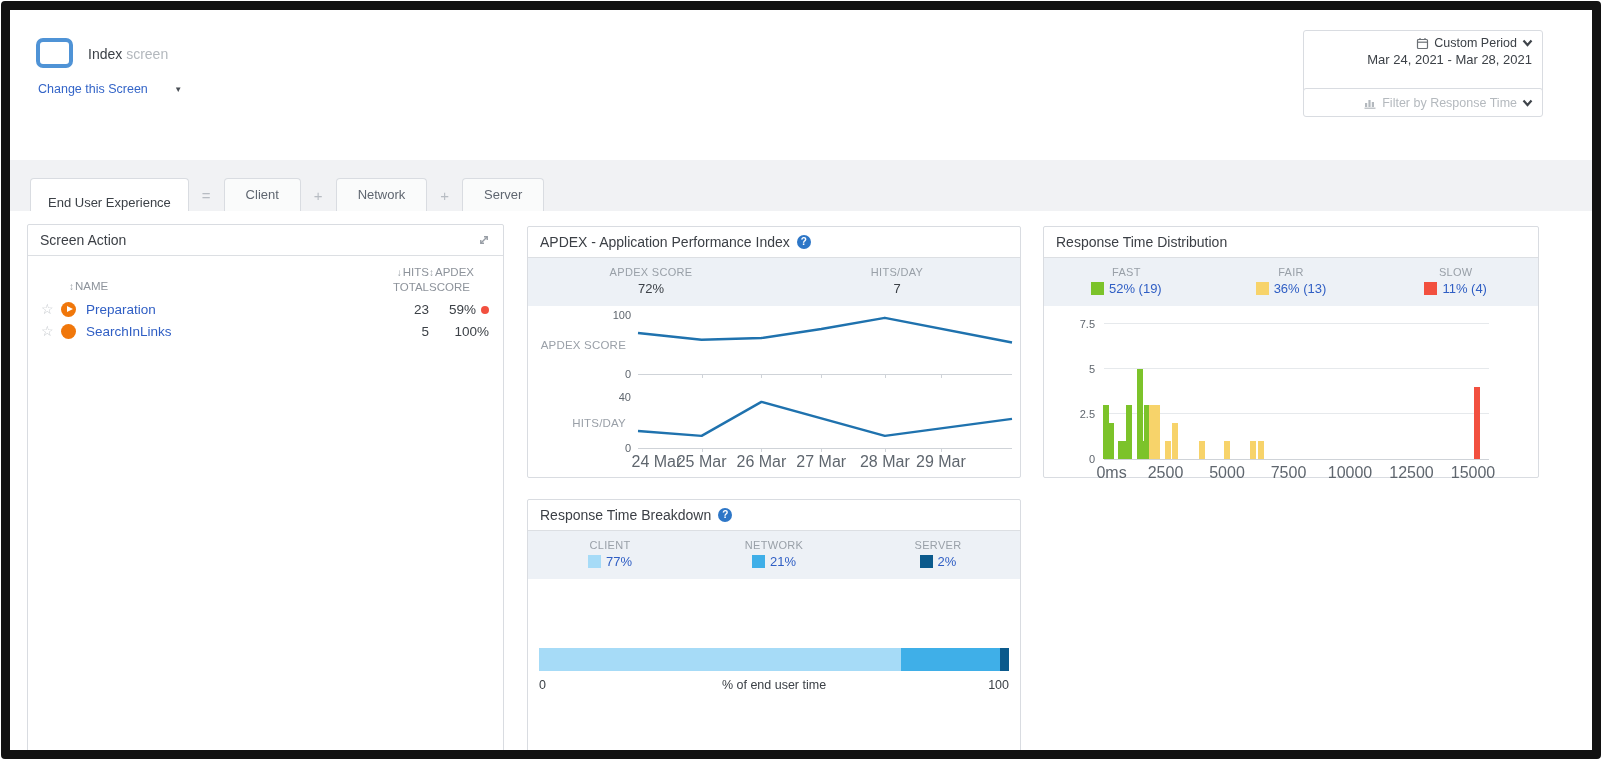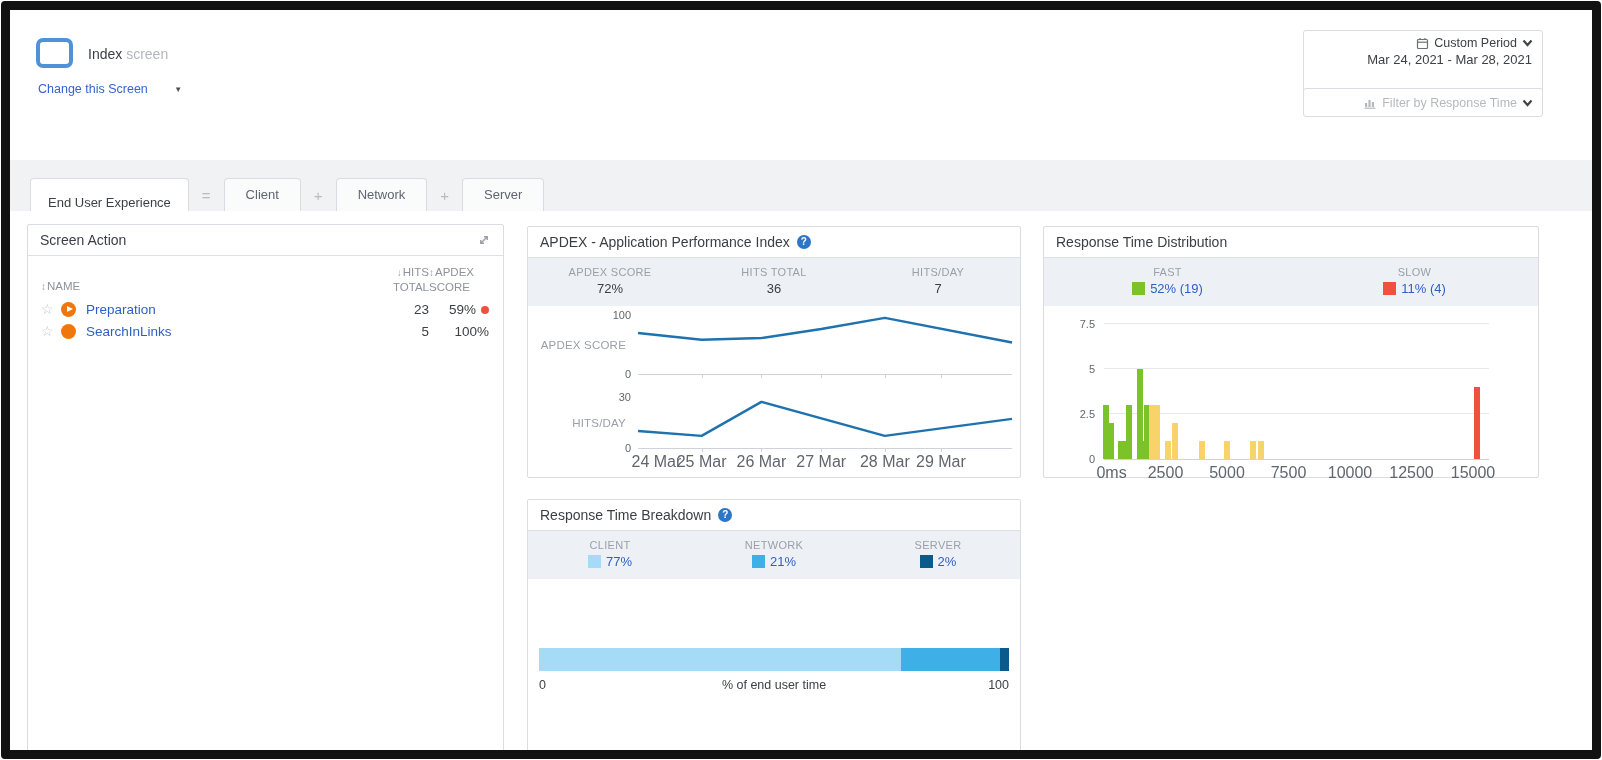--- a/index.html
+++ b/index.html
@@ -61,21 +61,21 @@
 
   .stats-band { height:48px; background:#edf1f6; display:flex; }
   .stat { flex:1; text-align:center; padding-top:8px; }
   .stat-label { font-size:11px; color:#99a0a8; letter-spacing:.3px; }
   .stat-value { font-size:13px; color:#3c4147; margin-top:3px; display:flex; justify-content:center; align-items:center; gap:5px; }
   .stat-link { color:#2f5ec4; text-decoration:none; cursor:pointer; }
   .swatch { width:13px; height:13px; display:inline-block; }
 
   
   .thead { display:flex; align-items:flex-end; padding:9px 14px 4px 13px; color:#8d939b; font-size:11.5px; }
-  .th-name { flex:1; padding-bottom:2px; }
+  .th-name { flex:1; padding-bottom:2px;margin-left:28px; }
   .th-hits { width:60px; text-align:right; line-height:14px; }
   .th-apdex { width:60px; text-align:left; line-height:14px; }
   .sorticon { font-size:10px; color:#9aa0a6; margin-right:1px; }
   .trow { display:flex; align-items:center; padding:0 14px 0 13px; height:22px; font-size:13.5px; }
   .star { color:#c3c7cc; font-size:14px; width:20px; cursor:pointer; }
   .action-icon { width:15px; height:15px; border-radius:50%; background:#f0770b; display:inline-flex; align-items:center; justify-content:center; margin-right:10px; flex:none; }
   .tri { width:0; height:0; border-left:6px solid #fff; border-top:3.5px solid transparent; border-bottom:3.5px solid transparent; margin-left:2px; }
   .row-link { color:#2f5ec4; text-decoration:none; cursor:pointer; flex:1; }
   .cell-hits { width:60px; text-align:right; color:#3c4147; }
   .cell-apdex { width:60px; text-align:right; color:#3c4147; }
@@ -205,24 +205,20 @@
 
   <section class="panel panel-apdex">
     <div class="panel-title">
       <span class="title-text">APDEX  - Application Performance Index</span>
       <span class="help">?</span>
     </div>
     <div class="stats-band">
       <div class="stat">
         <div class="stat-label">APDEX SCORE</div>
         <div class="stat-value">72%</div>
-      </div>
-      <div class="stat">
-        <div class="stat-label">HITS TOTAL</div>
-        <div class="stat-value">36</div>
       </div>
       <div class="stat">
         <div class="stat-label">HITS/DAY</div>
         <div class="stat-value">7</div>
       </div>
     </div>
     <div class="linechart lc1">
       <div class="row-label">APDEX SCORE</div>
       <div class="plot-line">
             <svg viewBox="0 0 1000 100" preserveAspectRatio="none">
@@ -236,21 +232,21 @@
             <div class="xtick" style="left: 66%;"></div>
             <div class="xtick" style="left: 81%;"></div>
           </div>
     </div>
     <div class="linechart lc2">
       <div class="row-label">HITS/DAY</div>
       <div class="plot-line">
             <svg viewBox="0 0 1000 100" preserveAspectRatio="none">
               <polyline points="0,66.66666666666667 170,76.19047619047619 330,9.523809523809524 660,76.19047619047619 1000,42.85714285714286" fill="none" stroke="#1f72ae" stroke-width="2.4" stroke-linejoin="round" vector-effect="non-scaling-stroke"></polyline>
             </svg>
-            <div class="ylab top">30</div>
+            <div class="ylab top">40</div>
             <div class="ylab bot">0</div>
             <div class="xlab" style="left: 2%; transform: translateX(-28%);">24 Mar</div>
             <div class="xtick" style="left: 17%;"></div>
             <div class="xlab" style="left: 17%;">25 Mar</div>
             <div class="xtick" style="left: 33%;"></div>
             <div class="xlab" style="left: 33%;">26 Mar</div>
             <div class="xtick" style="left: 49%;"></div>
             <div class="xlab" style="left: 49%;">27 Mar</div>
             <div class="xtick" style="left: 66%;"></div>
             <div class="xlab" style="left: 66%;">28 Mar</div>
@@ -263,20 +259,27 @@
   <section class="panel panel-rtd">
     <div class="panel-title">
       <span class="title-text">Response Time Distribution</span>
     </div>
     <div class="stats-band">
       <div class="stat">
         <div class="stat-label">FAST</div>
         <div class="stat-value">
               <span class="swatch" style="background: rgb(124, 195, 42);"></span>
               <a class="stat-link">52% (19)</a>
+            </div>
+      </div>
+      <div class="stat">
+        <div class="stat-label">FAIR</div>
+        <div class="stat-value">
+              <span class="swatch" style="background: rgb(247, 211, 106);"></span>
+              <a class="stat-link">36% (13)</a>
             </div>
       </div>
       <div class="stat">
         <div class="stat-label">SLOW</div>
         <div class="stat-value">
               <span class="swatch" style="background: rgb(242, 80, 63);"></span>
               <a class="stat-link">11% (4)</a>
             </div>
       </div>
     </div>

